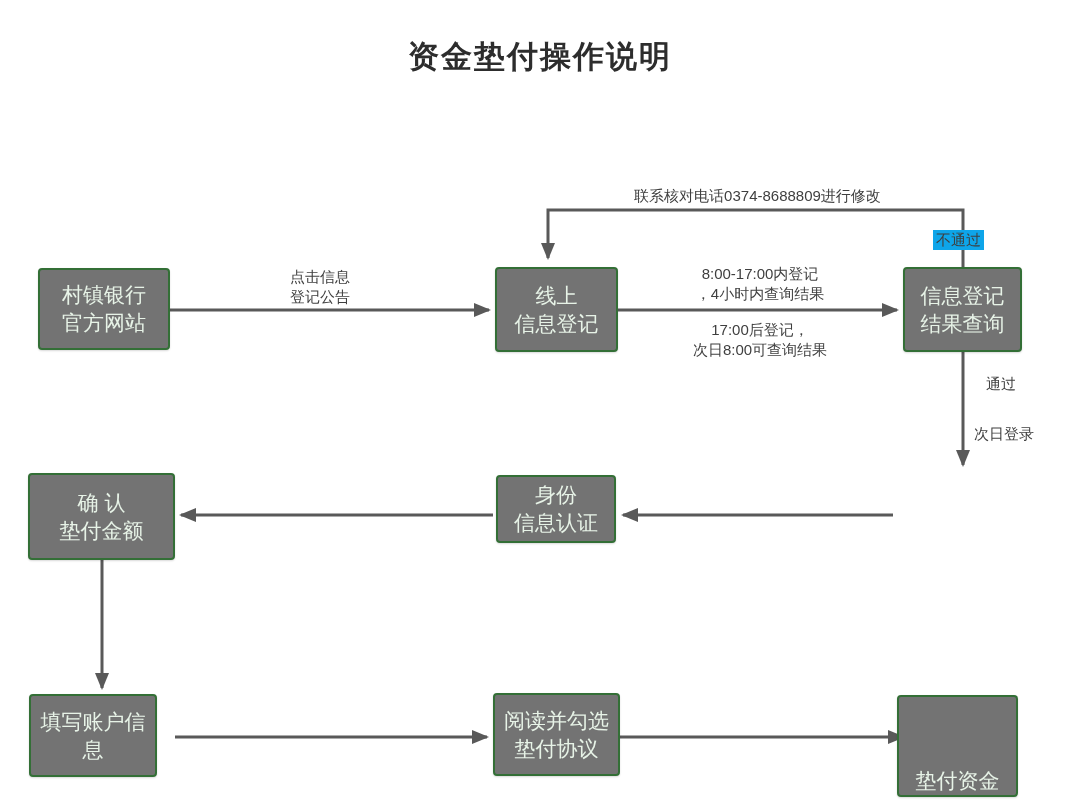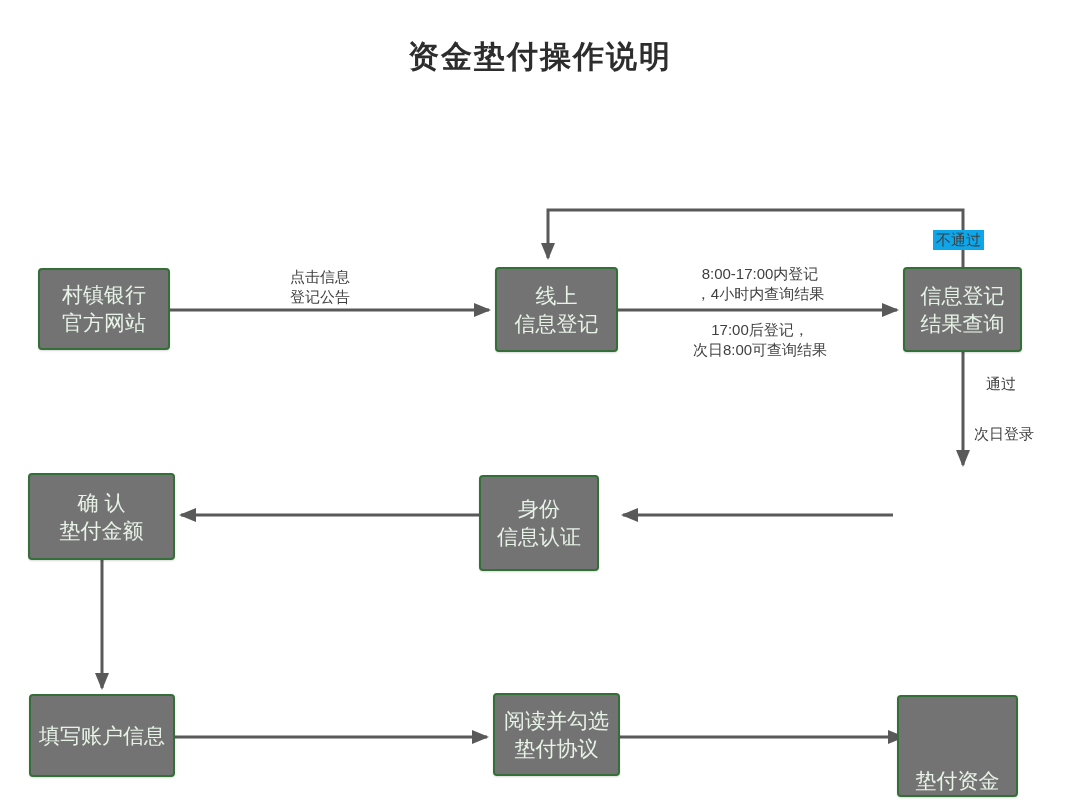--- a/index.html
+++ b/index.html
@@ -88,30 +88,30 @@
   </div>
   <div class="node" style="left:495px; top:267px; width:123px; height:85px;">
     <div>线上</div>
     <div>信息登记</div>
   </div>
   <div class="node" style="left:903px; top:267px; width:119px; height:85px;">
     <div>信息登记</div>
     <div>结果查询</div>
   </div>
 
-  <div class="node" style="left:479px; top:475px; width:120px; height:96px;">
+  <div class="node" style="left:496px; top:475px; width:120px; height:68px;">
     <div>身份</div>
     <div>信息认证</div>
   </div>
   <div class="node" style="left:28px; top:473px; width:147px; height:87px;">
     <div>确 认</div>
     <div>垫付金额</div>
   </div>
 
-  <div class="node" style="left:29px; top:694px; width:146px; height:83px;">
+  <div class="node" style="left:29px; top:694px; width:128px; height:83px;">
     <div>填写账户信息</div>
   </div>
   <div class="node" style="left:493px; top:693px; width:127px; height:83px;">
     <div>阅读并勾选</div>
     <div>垫付协议</div>
   </div>
   <div class="node" style="left:897px; top:695px; width:121px; height:102px;justify-content:flex-end;">
     <div>垫付资金</div>
   </div>
 
@@ -123,20 +123,21 @@
   <div class="edge-label" style="left:650px; top:264px; width:220px;">
     <div>8:00-17:00内登记</div>
     <div>，4小时内查询结果</div>
   </div>
 
   <div class="edge-label" style="left:650px; top:320px; width:220px;">
     <div>17:00后登记，</div>
     <div>次日8:00可查询结果</div>
   </div>
 
+  <div class="edge-label" style="left:550px; top:186px; width:415px;">联系核对电话0374-8688809进行修改</div>
 
   <div class="edge-label on-line" style="left:933px; top:230px;">不通过</div>
 
   <div class="edge-label left-align" style="left:986px; top:374px;">通过</div>
 
   <div class="edge-label left-align" style="left:974px; top:424px;">次日登录</div>
 
 </div>
 
 </body></html>

